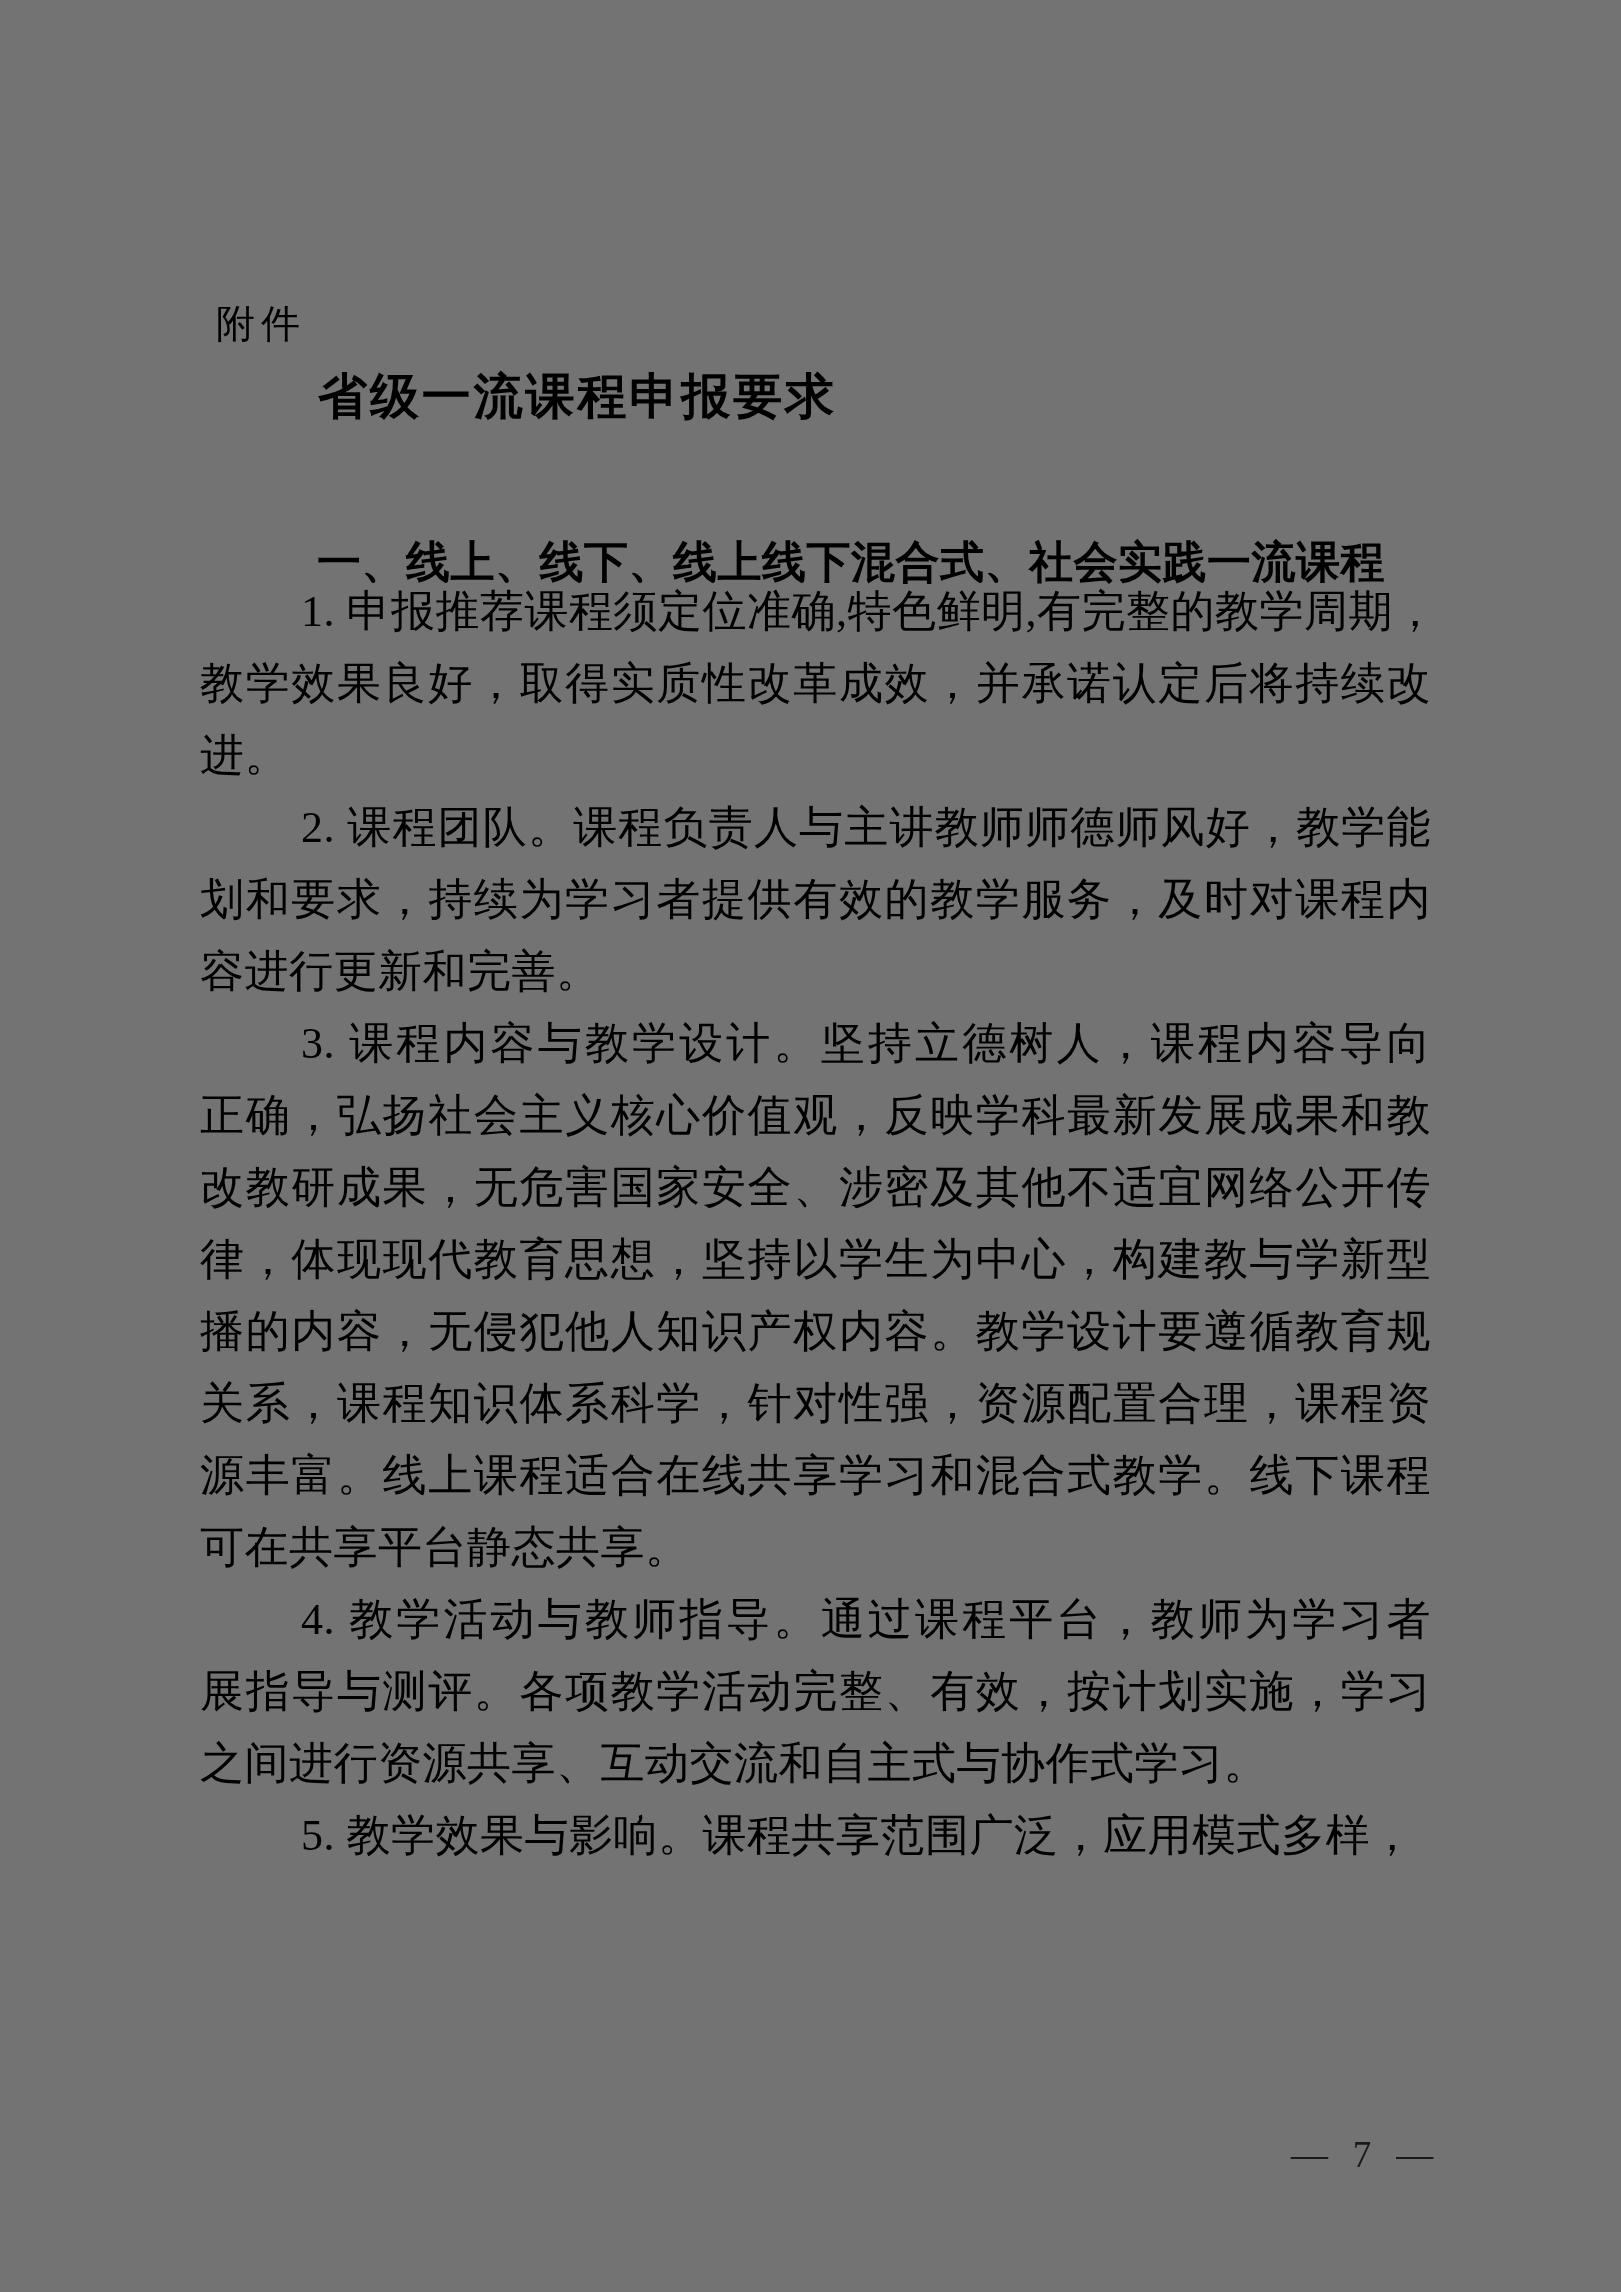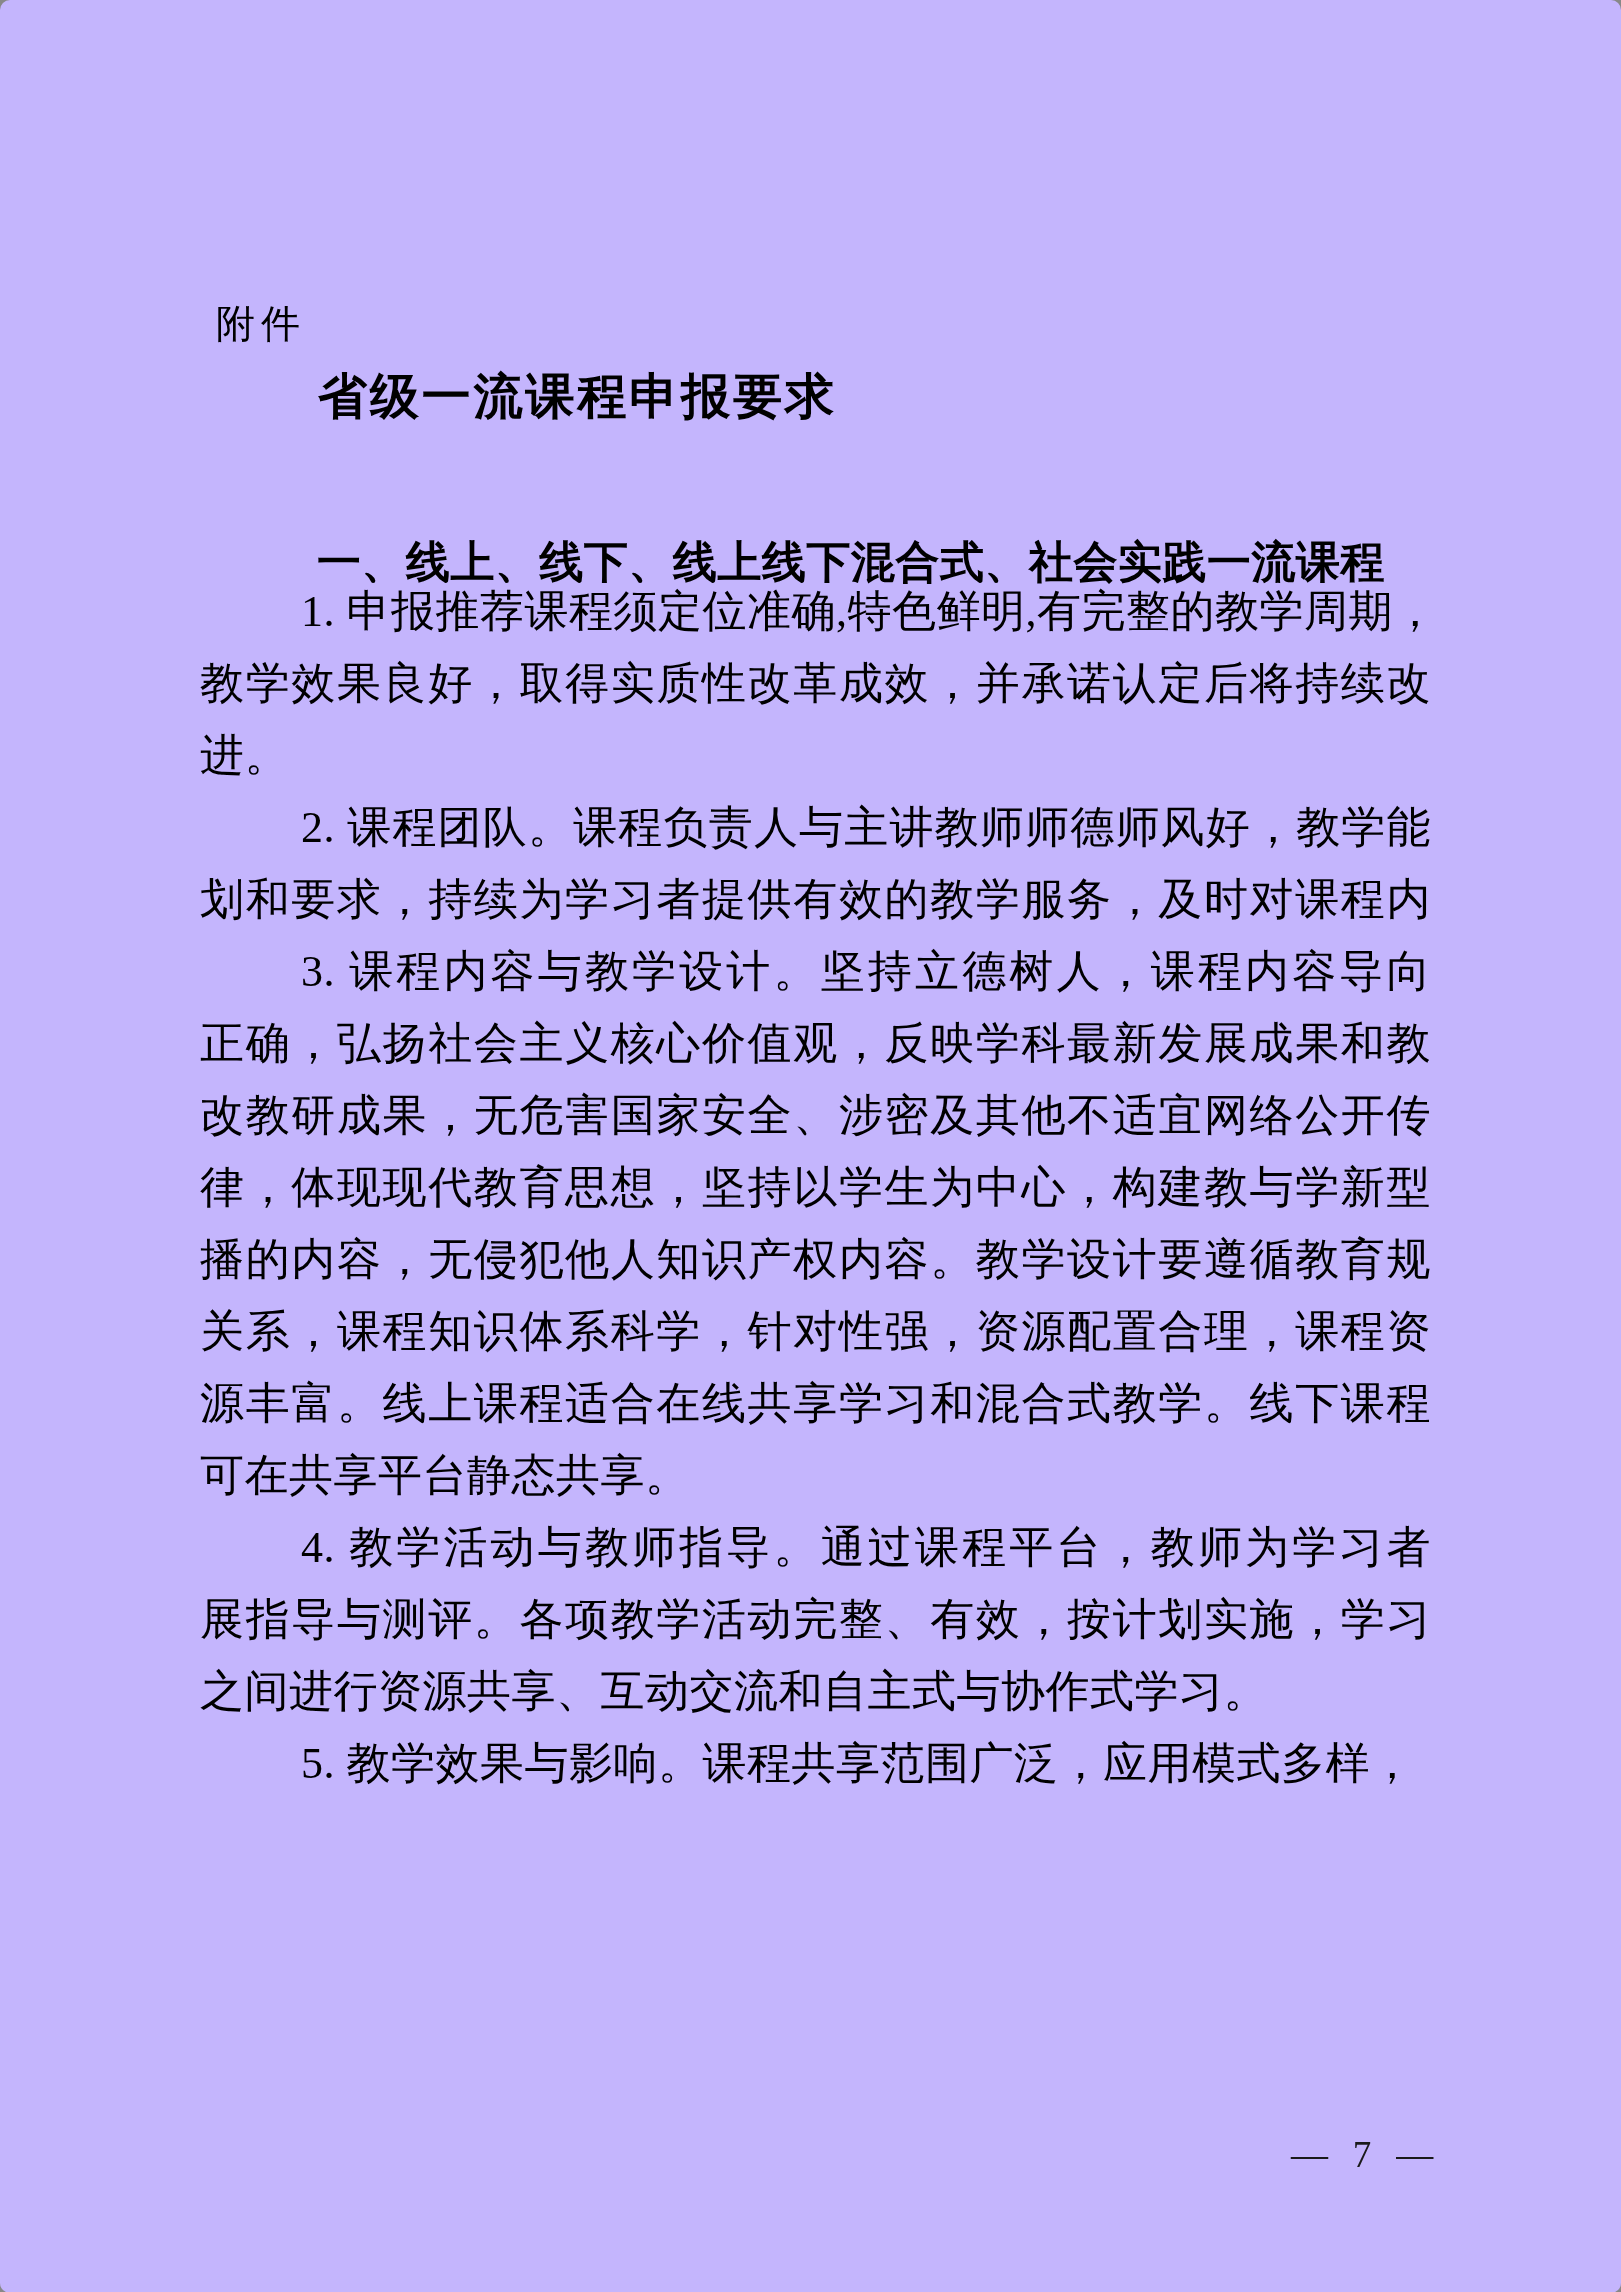--- a/index.html
+++ b/index.html
@@ -5,25 +5,24 @@
   html, body {
     margin: 0;
     padding: 0;
     background: #888;
   }
   .page {
     position: relative;
     width: 1621px;
     height: 2293px;
     margin: 0 auto;
-    background: #c4b5fd;
+    background: #737373;
     color: #000;
     font-family: "Liberation Serif", "DejaVu Serif", serif;
     overflow: hidden;
-    border-radius: 10px;
   }
   .attachment {
     position: absolute;
     left: 216px;
     top: 300px;
     font-family: "Liberation Sans", "DejaVu Sans", sans-serif;
     font-size: 39px;
     line-height: 47px;
     letter-spacing: 5.9px;
     font-weight: 400;
@@ -96,20 +95,21 @@
   <h1 class="doc-title">省级一流课程申报要求</h1>
 
   <h2 class="section-heading">一、线上、线下、线上线下混合式、社会实践一流课程</h2>
 
   <div class="body-text" id="body-paragraphs">
       <div class="line first">1. 申报推荐课程须定位准确,特色鲜明,有完整的教学周期，</div>
       <div class="line">教学效果良好，取得实质性改革成效，并承诺认定后将持续改</div>
       <div class="line last">进。</div>
       <div class="line first">2. 课程团队。课程负责人与主讲教师师德师风好，教学能</div>
       <div class="line">划和要求，持续为学习者提供有效的教学服务，及时对课程内</div>
+      <div class="line last">容进行更新和完善。</div>
       <div class="line first">3. 课程内容与教学设计。坚持立德树人，课程内容导向</div>
       <div class="line">正确，弘扬社会主义核心价值观，反映学科最新发展成果和教</div>
       <div class="line">改教研成果，无危害国家安全、涉密及其他不适宜网络公开传</div>
       <div class="line">律，体现现代教育思想，坚持以学生为中心，构建教与学新型</div>
       <div class="line">播的内容，无侵犯他人知识产权内容。教学设计要遵循教育规</div>
       <div class="line">关系，课程知识体系科学，针对性强，资源配置合理，课程资</div>
       <div class="line">源丰富。线上课程适合在线共享学习和混合式教学。线下课程</div>
       <div class="line last">可在共享平台静态共享。</div>
       <div class="line first">4. 教学活动与教师指导。通过课程平台，教师为学习者</div>
       <div class="line">展指导与测评。各项教学活动完整、有效，按计划实施，学习</div>

